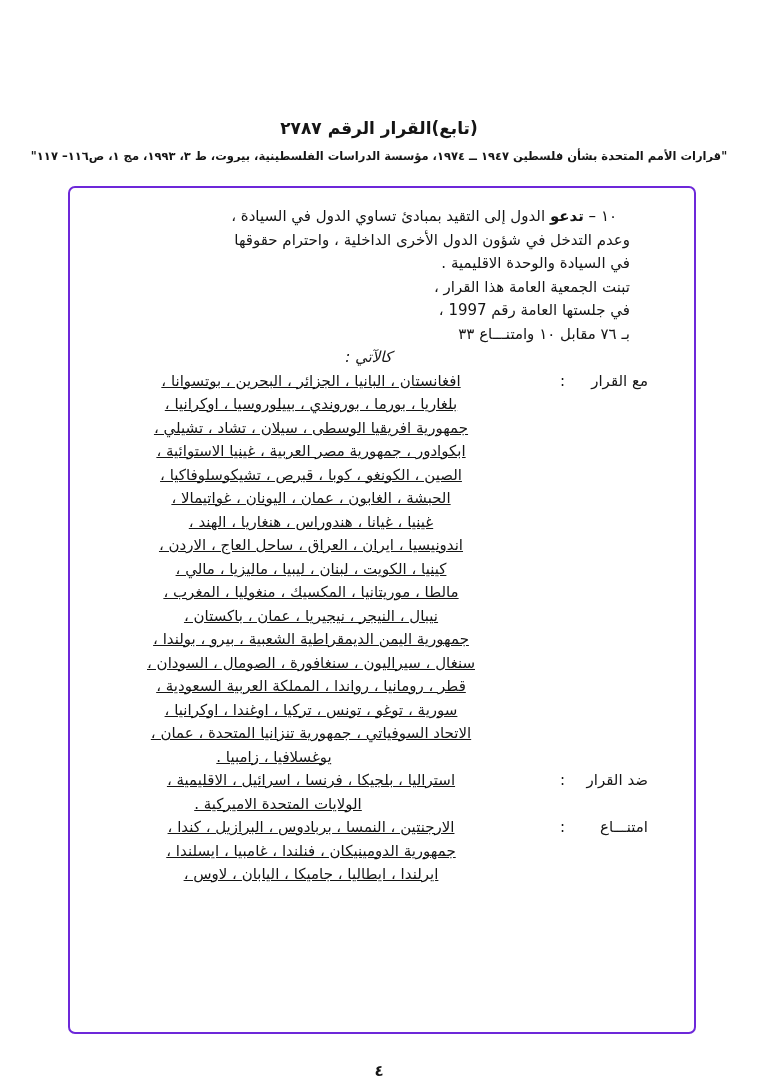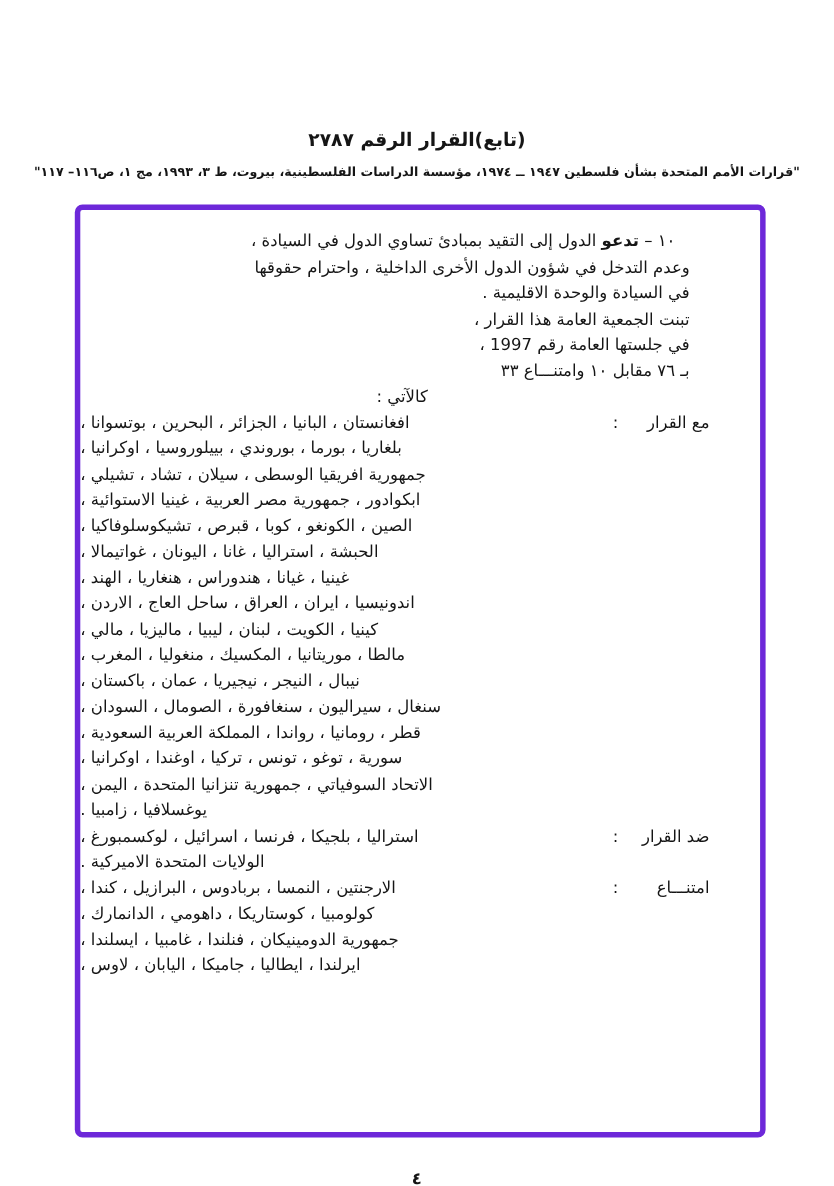--- a/index.html
+++ b/index.html
@@ -22,43 +22,43 @@
   }
   .citation {
     position:absolute; top:105px; left:10px; right:10px;
     text-align:center;
     font-size:11.5px; font-weight:bold;
     white-space:nowrap;
   }
   .green-box {
     position:absolute; left:68px; top:142px;
     width:628px; height:848px;
-    border:5px solid #6d28d9;
+    border:2px solid #6d28d9;
     border-radius:7px;
     padding-top:17px;
     background:#ffffff;
   }
   .clause, .adoption { margin-right:64px; font-size:15px; line-height:23.5px; }
   .clause-line, .adoption-line { text-align:right; white-space:nowrap; }
   .clause-line.first { padding-right:13px; }
   .bold { font-weight:bold; }
-  .adoption-line.kalaati { padding-right:238px; }
+  .adoption-line.kalaati { padding-right:238px;font-style:italic; }
   .vote-section {
     display:flex;
     align-items:flex-start;
     padding-right:46px;
     font-size:15px; line-height:23.5px;
   }
   .vote-label-cell {
     width:88px;
     display:flex; justify-content:space-between;
     flex-shrink:0;
   }
   .vote-lines { flex:1; margin-right:8px; min-width:0; }
-  .vote-line { text-align:left; white-space:nowrap; }
+  .vote-line { text-align:center; white-space:nowrap;text-decoration:underline; }
   .votes-for .vote-line:last-child { padding-right:74px; }
   .votes-against .vote-line:last-child { padding-right:66px; }
   .page-number {
     position:absolute; top:1018px; left:0; right:0;
     text-align:center;
     font-size:15px; font-weight:bold;
   }
 </style>
 </head>
 <body>
@@ -88,53 +88,53 @@
       <div class="vote-label-cell">
           <span>مع القرار</span>
           <span>:</span>
         </div>
       <div class="vote-lines">
           <div class="vote-line">افغانستان ، البانيا ، الجزائر ، البحرين ، بوتسوانا ،</div>
           <div class="vote-line">بلغاريا ، بورما ، بوروندي ، بييلوروسيا ، اوكرانيا ،</div>
           <div class="vote-line">جمهورية افريقيا الوسطى ، سيلان ، تشاد ، تشيلي ،</div>
           <div class="vote-line">ابكوادور ، جمهورية مصر العربية ، غينيا الاستوائية ،</div>
           <div class="vote-line">الصين ، الكونغو ، كوبا ، قبرص ، تشيكوسلوفاكيا ،</div>
-          <div class="vote-line">الحبشة ، استراليا ، غانا ، اليونان ، غواتيمالا ،</div>
+          <div class="vote-line">الحبشة ، الغابون ، عمان ، اليونان ، غواتيمالا ،</div>
           <div class="vote-line">غينيا ، غيانا ، هندوراس ، هنغاريا ، الهند ،</div>
           <div class="vote-line">اندونيسيا ، ايران ، العراق ، ساحل العاج ، الاردن ،</div>
           <div class="vote-line">كينيا ، الكويت ، لبنان ، ليبيا ، ماليزيا ، مالي ،</div>
           <div class="vote-line">مالطا ، موريتانيا ، المكسيك ، منغوليا ، المغرب ،</div>
           <div class="vote-line">نيبال ، النيجر ، نيجيريا ، عمان ، باكستان ،</div>
+          <div class="vote-line">جمهورية اليمن الديمقراطية الشعبية ، بيرو ، بولندا ،</div>
           <div class="vote-line">سنغال ، سيراليون ، سنغافورة ، الصومال ، السودان ،</div>
           <div class="vote-line">قطر ، رومانيا ، رواندا ، المملكة العربية السعودية ،</div>
           <div class="vote-line">سورية ، توغو ، تونس ، تركيا ، اوغندا ، اوكرانيا ،</div>
-          <div class="vote-line">الاتحاد السوفياتي ، جمهورية تنزانيا المتحدة ، اليمن ،</div>
+          <div class="vote-line">الاتحاد السوفياتي ، جمهورية تنزانيا المتحدة ، عمان ،</div>
           <div class="vote-line">يوغسلافيا ، زامبيا .</div>
         </div>
     </div>
 
     <div class="vote-section votes-against">
       <div class="vote-label-cell">
           <span>ضد القرار</span>
           <span>:</span>
         </div>
       <div class="vote-lines">
-          <div class="vote-line">استراليا ، بلجيكا ، فرنسا ، اسرائيل ، لوكسمبورغ ،</div>
+          <div class="vote-line">استراليا ، بلجيكا ، فرنسا ، اسرائيل ، الاقليمية ،</div>
           <div class="vote-line">الولايات المتحدة الاميركية .</div>
         </div>
     </div>
 
     <div class="vote-section votes-abstain">
       <div class="vote-label-cell">
           <span>امتنـــاع</span>
           <span>:</span>
         </div>
       <div class="vote-lines">
           <div class="vote-line">الارجنتين ، النمسا ، بربادوس ، البرازيل ، كندا ،</div>
-          <div class="vote-line">كولومبيا ، كوستاريكا ، داهومي ، الدانمارك ،</div>
           <div class="vote-line">جمهورية الدومينيكان ، فنلندا ، غامبيا ، ايسلندا ،</div>
           <div class="vote-line">ايرلندا ، ايطاليا ، جاميكا ، اليابان ، لاوس ،</div>
         </div>
     </div>
 
   </div>
 
   <div class="page-number">٤</div>
 
 </div>

